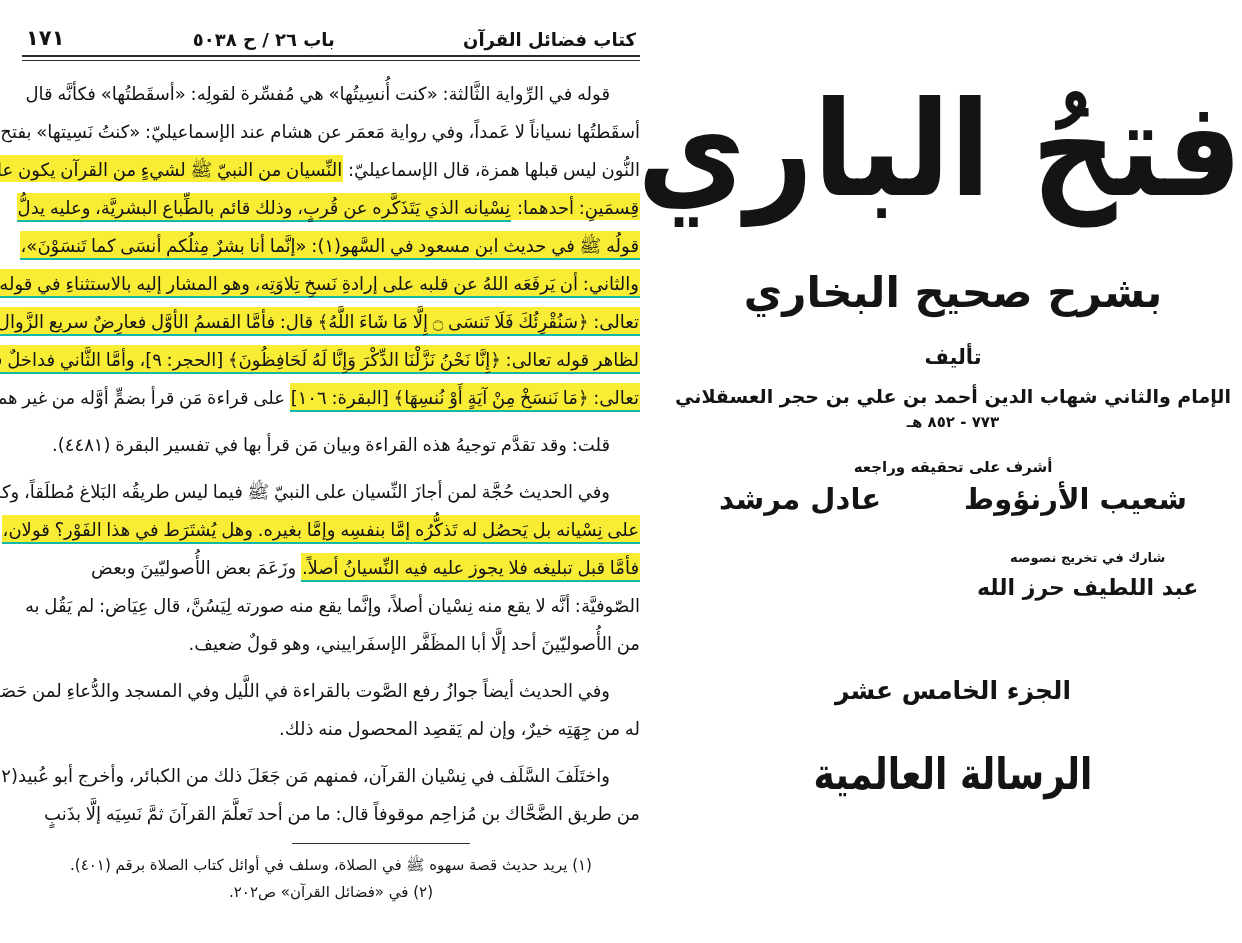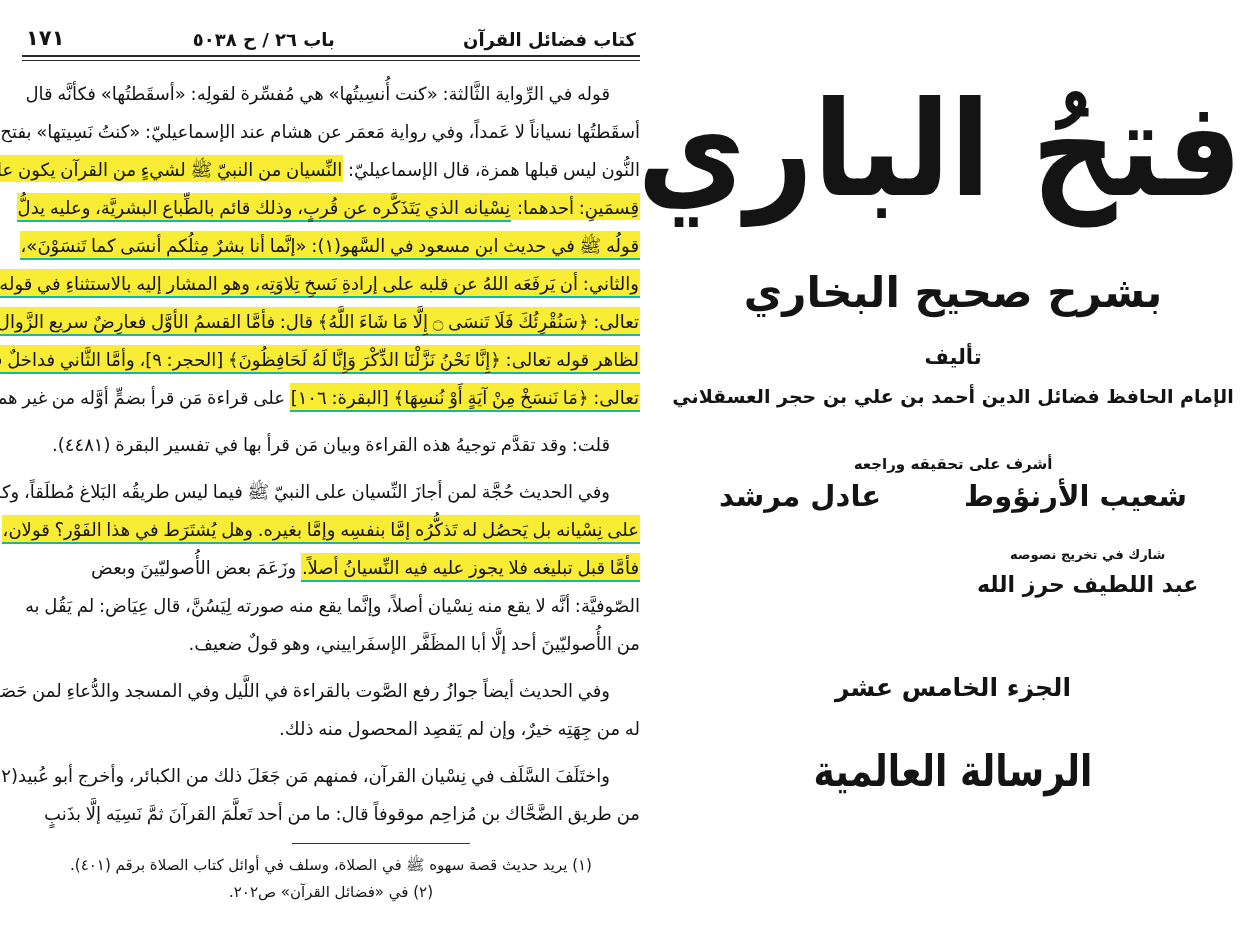--- a/index.html
+++ b/index.html
@@ -16,21 +16,21 @@
     text-align:center;padding-top:42px;direction:rtl;
   }
   .title-callig{
     font-size:118px;font-weight:bold;line-height:215px;
     letter-spacing:-4px;transform:scaleY(1.12);white-space:nowrap;
   }
   .subtitle{font-size:42px;font-weight:bold;line-height:72px;letter-spacing:-1px;}
   .taleef{font-size:21px;font-weight:bold;margin-top:16px;}
   .author{font-size:19px;font-weight:bold;margin-top:16px;letter-spacing:-0.5px;}
   .dates{font-size:15px;font-weight:bold;margin-top:6px;}
-  .supervision{font-size:15px;font-weight:bold;margin-top:48px;}
+  .supervision{font-size:15px;font-weight:bold;margin-top:27px;}
   .supervisors{
     display:flex;justify-content:space-between;direction:rtl;
     padding:6px 55px 0 55px;font-size:29px;font-weight:bold;
   }
   .credits{display:flex;justify-content:space-between;direction:rtl;
     padding:34px 30px 0 30px;}
   .credit{width:48%;text-align:center;}
   .credit .clabel{font-size:13px;font-weight:bold;}
   .credit .cnames{font-size:22px;font-weight:bold;margin-top:10px;white-space:nowrap;}
   .credit .cnames span{margin:0 9px;}
@@ -72,21 +72,22 @@
 </style>
 </head>
 <body>
 
 <div class="scan">
 
   <div class="right-page">
     <div class="title-callig">فتحُ الباري</div>
     <div class="subtitle">بشرح صحيح البخاري</div>
     <div class="taleef">تأليف</div>
-    <div class="author">الإمام الحافظ فضائل الدين أحمد بن علي بن حجر العسقلاني</div>
+    <div class="author">الإمام والثاني شهاب الدين أحمد بن علي بن حجر العسقلاني</div>
+    <div class="dates">٧٧٣ - ٨٥٢ هـ</div>
     <div class="supervision">أشرف على تحقيقه وراجعه</div>
     <div class="supervisors">
       <span>شعيب الأرنؤوط</span>
       <span>عادل مرشد</span>
     </div>
     <div class="credits">
       <div class="credit">
         <div class="clabel">شارك في تخريج نصوصه</div>
         <div class="cnames">
           <span>عبد اللطيف حرز الله</span>

